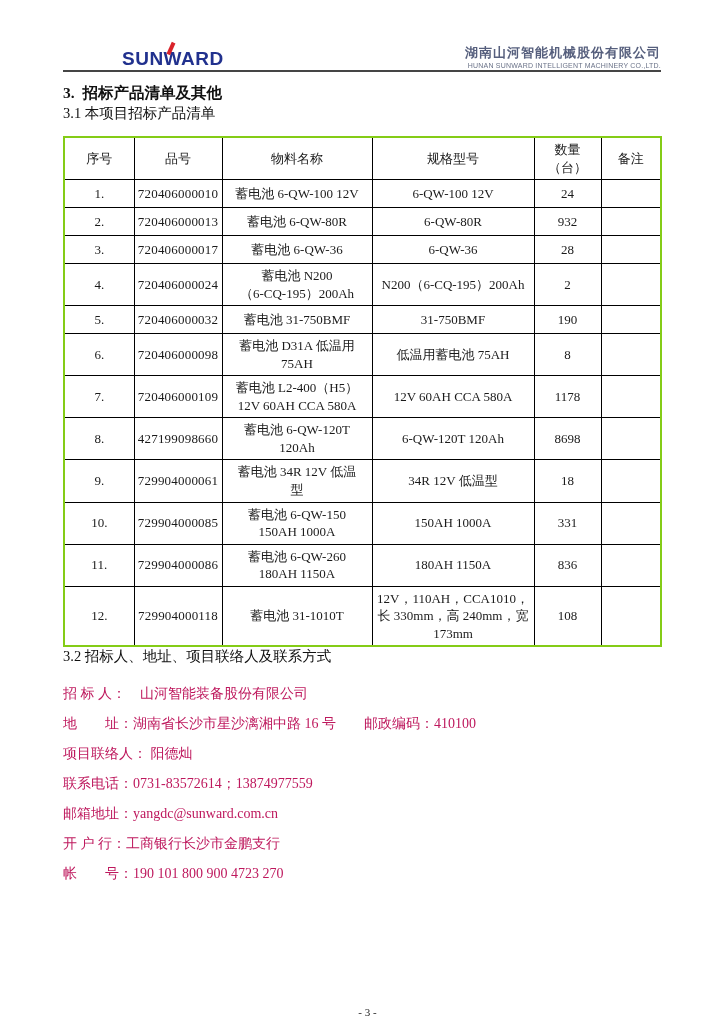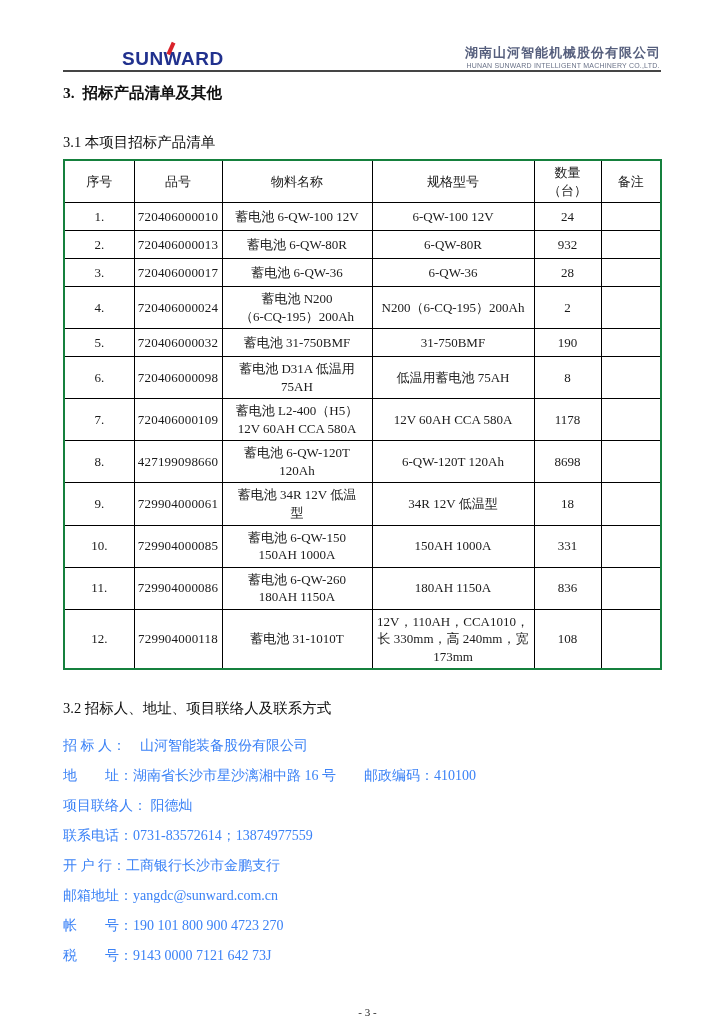--- a/index.html
+++ b/index.html
@@ -22,73 +22,73 @@
   .logo-text {
     font-family: "Liberation Sans", sans-serif;
     font-weight: 700; font-size: 19px; letter-spacing: 0.5px;
     color: #21318e;
   }
   .logo-accent {
     position: absolute; left: 106px; top: -6px;
     width: 3.5px; height: 13px; background: #d9232a;
     transform: rotate(24deg);
   }
-  .company { text-align: center; line-height: 1.15; }
+  .company { text-align: right; line-height: 1.15; }
   .company-cn {
     font-family: "Liberation Sans", sans-serif;
     font-size: 13px; font-weight: 700; letter-spacing: 1px;
     color: #565f7d;
   }
   .company-en {
     font-family: "Liberation Sans", sans-serif;
     font-size: 7px; letter-spacing: 0.2px; color: #6a7288;
     margin-top: 1px;
   }
 
   
   .content { margin: 0 63px; }
   .sec-title {
     margin: 11px 0 0 0;
     font-size: 15.5px; font-weight: 700; color: #111;
     white-space: pre;
   }
   .subsec-title {
-    margin: 29px 0 0 0;
+    margin: 0 0 0 0;
     font-size: 14.5px; font-weight: 400; color: #111;
     white-space: pre;
   }
 
   
   .product-table {
-    margin-top: 7px;
+    margin-top: 13px;
     border-collapse: collapse;
     width: 597px;
     table-layout: fixed;
-    border: 2px solid #15803d;
+    border: 2px solid #84cc16;
   }
   .product-table th, .product-table td {
     border: 1px solid #000;
     font-size: 13px; font-weight: 400;
     text-align: center; vertical-align: middle;
     padding: 3px 2px;
     line-height: 1.35;
     height: 21px;
     overflow: hidden;
   }
   .product-table th { height: 24px; }
   .c-no { text-align: left; padding-left: 13px; }
   .c-item { letter-spacing: 0.2px; }
   .c-name, .c-spec { white-space: pre-line; }
 
   
   .contact { margin-top: 13px; }
   .contact-line {
     height: 30px; line-height: 30px;
     font-size: 14px; white-space: pre;
-    color: #3b82f6;
+    color: #be185d;
   }
 
   
   .footer {
     position: absolute; top: 948px; left: 0;
     width: 100%; text-align: center;
     font-size: 11px; color: #222;
     white-space: pre;
   }
 </style>
@@ -240,24 +240,23 @@
         </tbody>
     </table>
 
     <h2 class="subsec-title">3.2 招标人、地址、项目联络人及联系方式</h2>
 
     <div class="contact" id="contact-list">
         <div class="contact-line">招 标 人：　山河智能装备股份有限公司</div>
         <div class="contact-line">地　　址：湖南省长沙市星沙漓湘中路 16 号　　邮政编码：410100</div>
         <div class="contact-line">项目联络人： 阳德灿</div>
         <div class="contact-line">联系电话：0731-83572614；13874977559</div>
+        <div class="contact-line">邮箱地址：yangdc@sunward.com.cn</div>
         <div class="contact-line">开 户 行：工商银行长沙市金鹏支行</div>
-        <div class="contact-line">邮箱地址：yangdc@sunward.com.cn</div>
         <div class="contact-line">帐　　号：190 101 800 900 4723 270</div>
-        <div class="contact-line">税　　号：9143 0000 7121 642 73J</div>
       </div>
   </div>
 
   <div class="footer">
     <span>- 3 -</span>
   </div>
 
 </div>
 
 </body></html>

